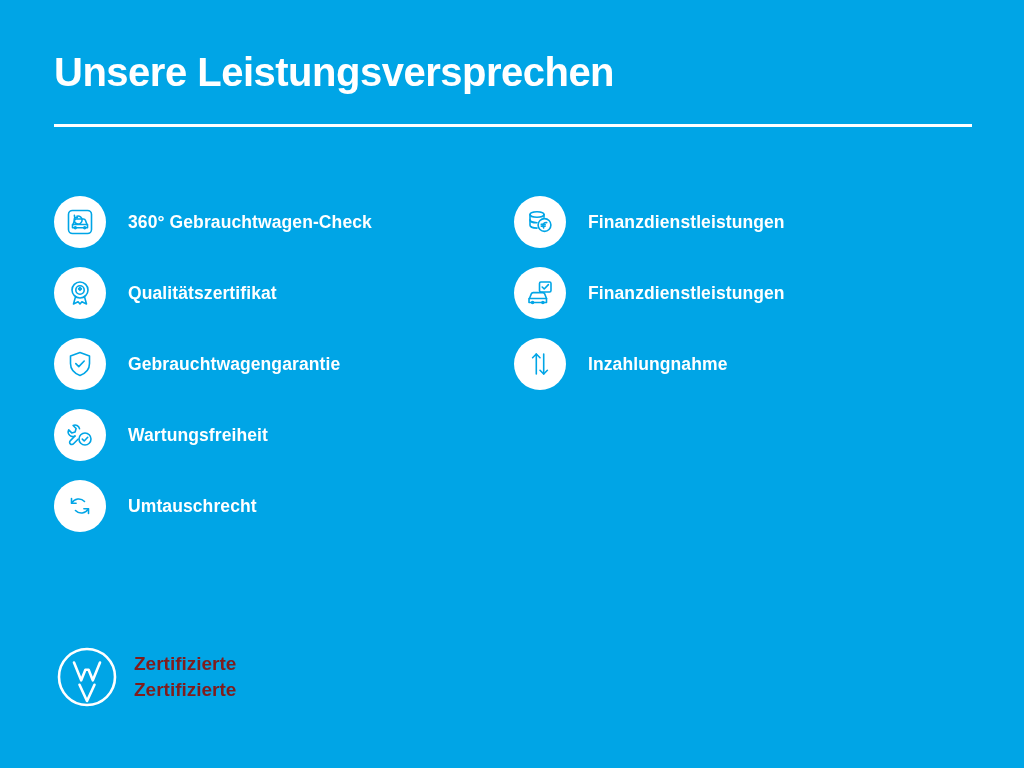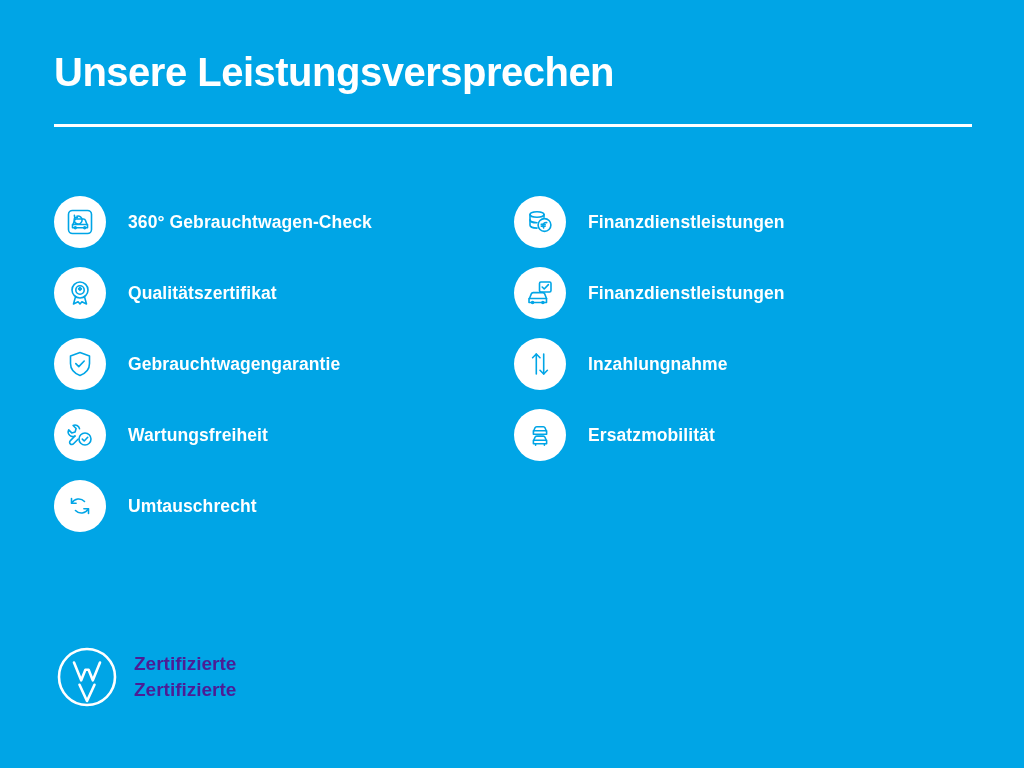--- a/index.html
+++ b/index.html
@@ -97,21 +97,21 @@
   .vw-logo {
     width: 62px;
     height: 62px;
     flex: 0 0 62px;
   }
   .brand-text {
     margin-left: 16px;
     font-size: 19px;
     font-weight: bold;
     line-height: 1.35;
-    color: #4c1d95;
+    color: #7f1d1d;
   }
   .brand-text .line {
     display: block;
     white-space: nowrap;
   }
 </style>
 </head>
 <body>
 
 <div class="page">
@@ -226,33 +226,20 @@
             <path d="M12.3 26V6"></path>
             <path d="M8.6 9.7L12.3 6l3.7 3.7"></path>
             <path d="M19.7 6v20"></path>
             <path d="M16 22.3l3.7 3.7 3.7-3.7"></path>
           </svg>
         </div>
         <div class="feature-label">Inzahlungnahme</div>
       </div>
 
 
-      <div class="feature">
-        <div class="badge">
-          <svg width="32" height="32" viewBox="0 0 32 32" fill="none" stroke="#00A5E6" stroke-width="1.6" stroke-linecap="round" stroke-linejoin="round">
-            <path d="M9.8 11.8l1.2-3a1.8 1.8 0 0 1 1.7-1.1h6.6a1.8 1.8 0 0 1 1.7 1.1l1.2 3"></path>
-            <path d="M9.4 11.8h13.2v3.4H9.4z"></path>
-            <path d="M9.8 21.2l1.2-3a1.8 1.8 0 0 1 1.7-1.1h6.6a1.8 1.8 0 0 1 1.7 1.1l1.2 3"></path>
-            <path d="M9.4 21.2h13.2v3.6H9.4z"></path>
-            <path d="M11.6 24.8v1.4"></path>
-            <path d="M20.4 24.8v1.4"></path>
-          </svg>
-        </div>
-        <div class="feature-label">Ersatzmobilität</div>
-      </div>
 
     </div>
   </div>
 
   <div class="brand">
     <div class="vw-logo">
       <svg width="62" height="62" viewBox="0 0 62 62" fill="none" stroke="#ffffff" stroke-width="2.6" stroke-linecap="round" stroke-linejoin="round">
         <circle cx="31" cy="31" r="28"></circle>
         <path d="M18 16.5l7.2 17.8 4.2-10.6h3.2l4.2 10.6 7.2-17.8"></path>
         <path d="M23.5 38.8l7.5 16.2 7.5-16.2"></path>

